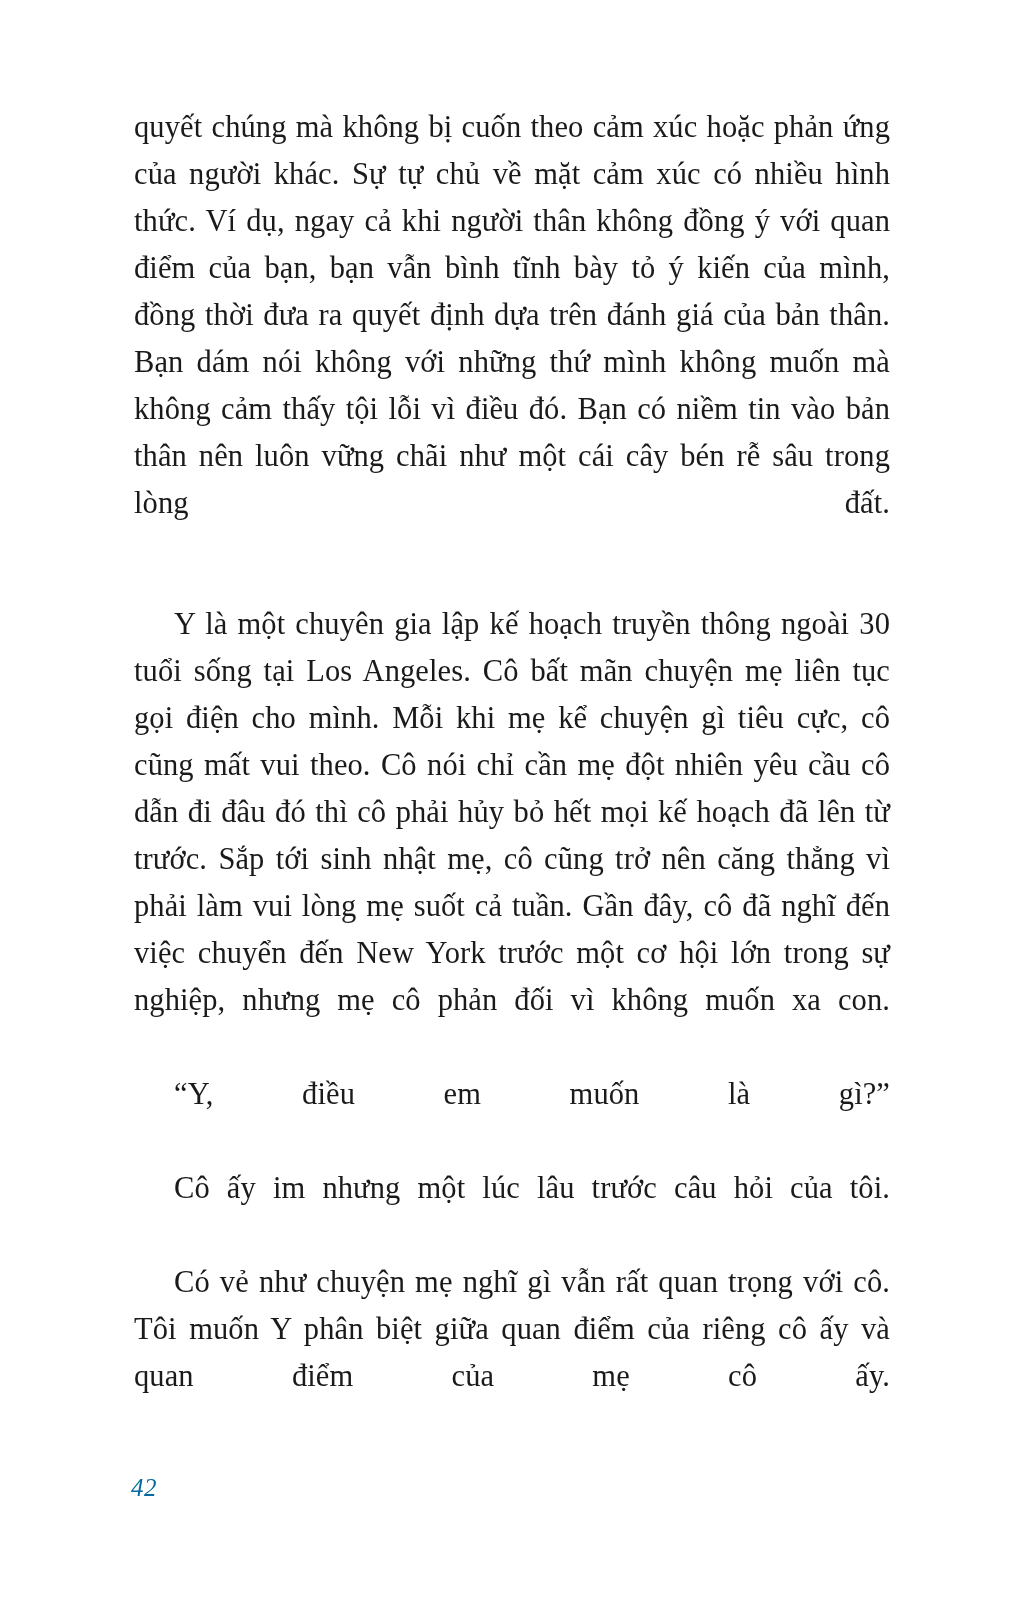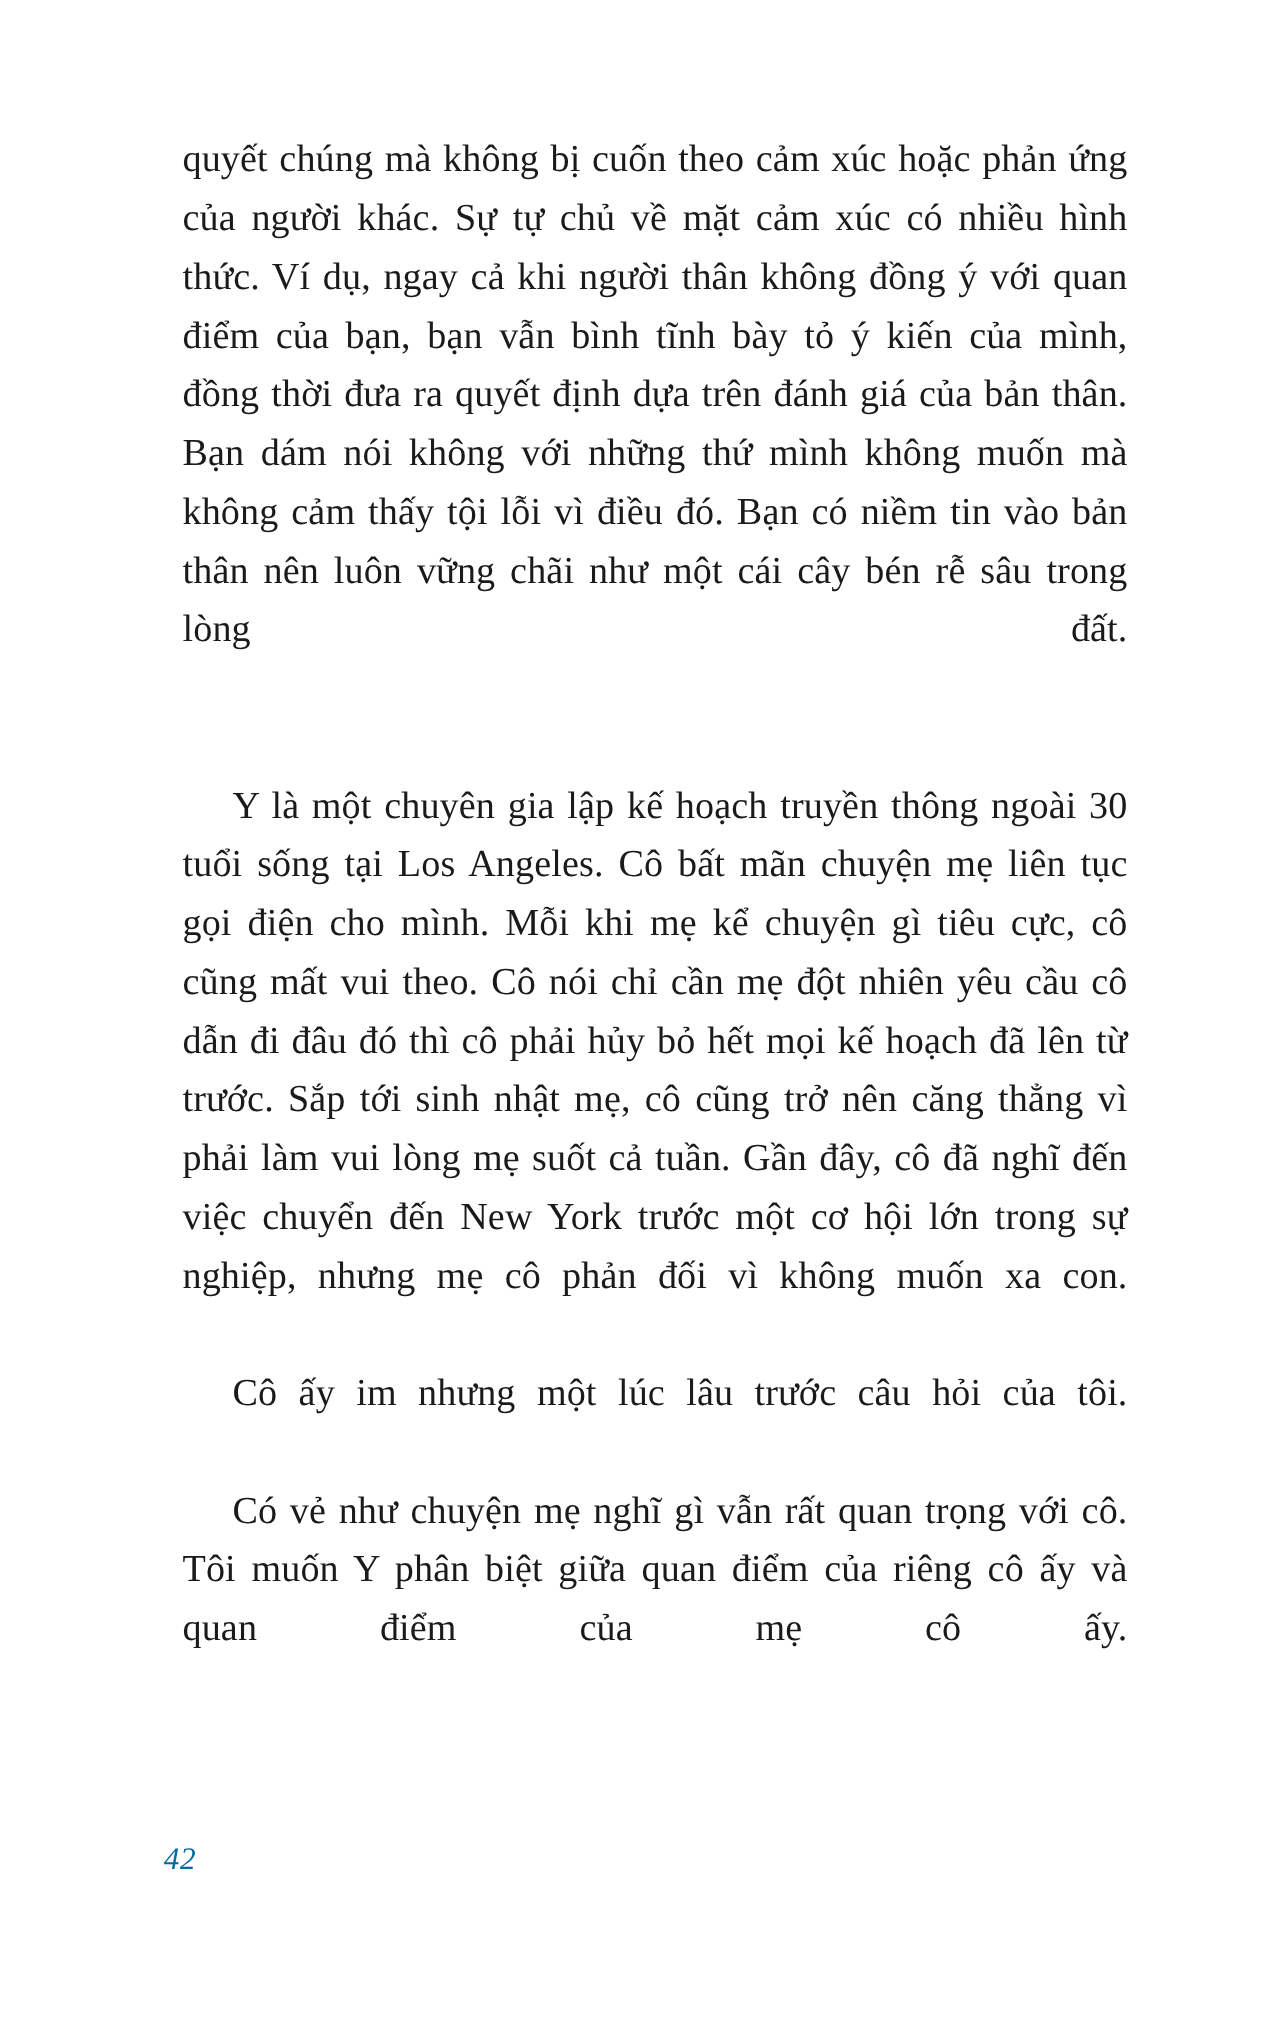--- a/index.html
+++ b/index.html
@@ -21,21 +21,21 @@
     position: absolute;
     left: 0;
     top: 0;
     width: 1024px;
     height: 1615px;
     background: #ffffff;
   }
 
   .text-column {
     position: absolute;
-    left: 146px;
+    left: 134px;
     top: 104px;
     width: 756px;
   }
 
   .para {
     margin: 0;
     font-size: 30.5px;
     line-height: 47px;
     text-align: justify;
     text-justify: inter-word;
@@ -45,21 +45,21 @@
   }
 
   
   .para.continuation {
     text-indent: 0;
   }
 
   
   .para.new-block {
     text-indent: 40px;
-    margin-top: 47px;
+    margin-top: 27px;
   }
 
   
   .para.flow {
     text-indent: 40px;
     margin-top: 0;
   }
 
   
   .para:after {
@@ -83,20 +83,21 @@
 <body>
 
 <div class="page">
 
   <div class="text-column">
 
     <p class="para continuation">quyết chúng mà không bị cuốn theo cảm xúc hoặc phản ứng của người khác. Sự tự chủ về mặt cảm xúc có nhiều hình thức. Ví dụ, ngay cả khi người thân không đồng ý với quan điểm của bạn, bạn vẫn bình tĩnh bày tỏ ý kiến của mình, đồng thời đưa ra quyết định dựa trên đánh giá của bản thân. Bạn dám nói không với những thứ mình không muốn mà không cảm thấy tội lỗi vì điều đó. Bạn có niềm tin vào bản thân nên luôn vững chãi như một cái cây bén rễ sâu trong lòng đất.</p>
 
     <p class="para new-block">Y là một chuyên gia lập kế hoạch truyền thông ngoài 30 tuổi sống tại Los Angeles. Cô bất mãn chuyện mẹ liên tục gọi điện cho mình. Mỗi khi mẹ kể chuyện gì tiêu cực, cô cũng mất vui theo. Cô nói chỉ cần mẹ đột nhiên yêu cầu cô dẫn đi đâu đó thì cô phải hủy bỏ hết mọi kế hoạch đã lên từ trước. Sắp tới sinh nhật mẹ, cô cũng trở nên căng thẳng vì phải làm vui lòng mẹ suốt cả tuần. Gần đây, cô đã nghĩ đến việc chuyển đến New York trước một cơ hội lớn trong sự nghiệp, nhưng mẹ cô phản đối vì không muốn xa con.</p>
 
+    <p class="para flow">“Y, điều em muốn là gì?”</p>
 
     <p class="para flow">Cô ấy im nhưng một lúc lâu trước câu hỏi của tôi.</p>
 
 
     <p class="para flow">Có vẻ như chuyện mẹ nghĩ gì vẫn rất quan trọng với cô. Tôi muốn Y phân biệt giữa quan điểm của riêng cô ấy và quan điểm của mẹ cô ấy.</p>
 
   </div>
 
   <div class="page-number">42</div>
 

